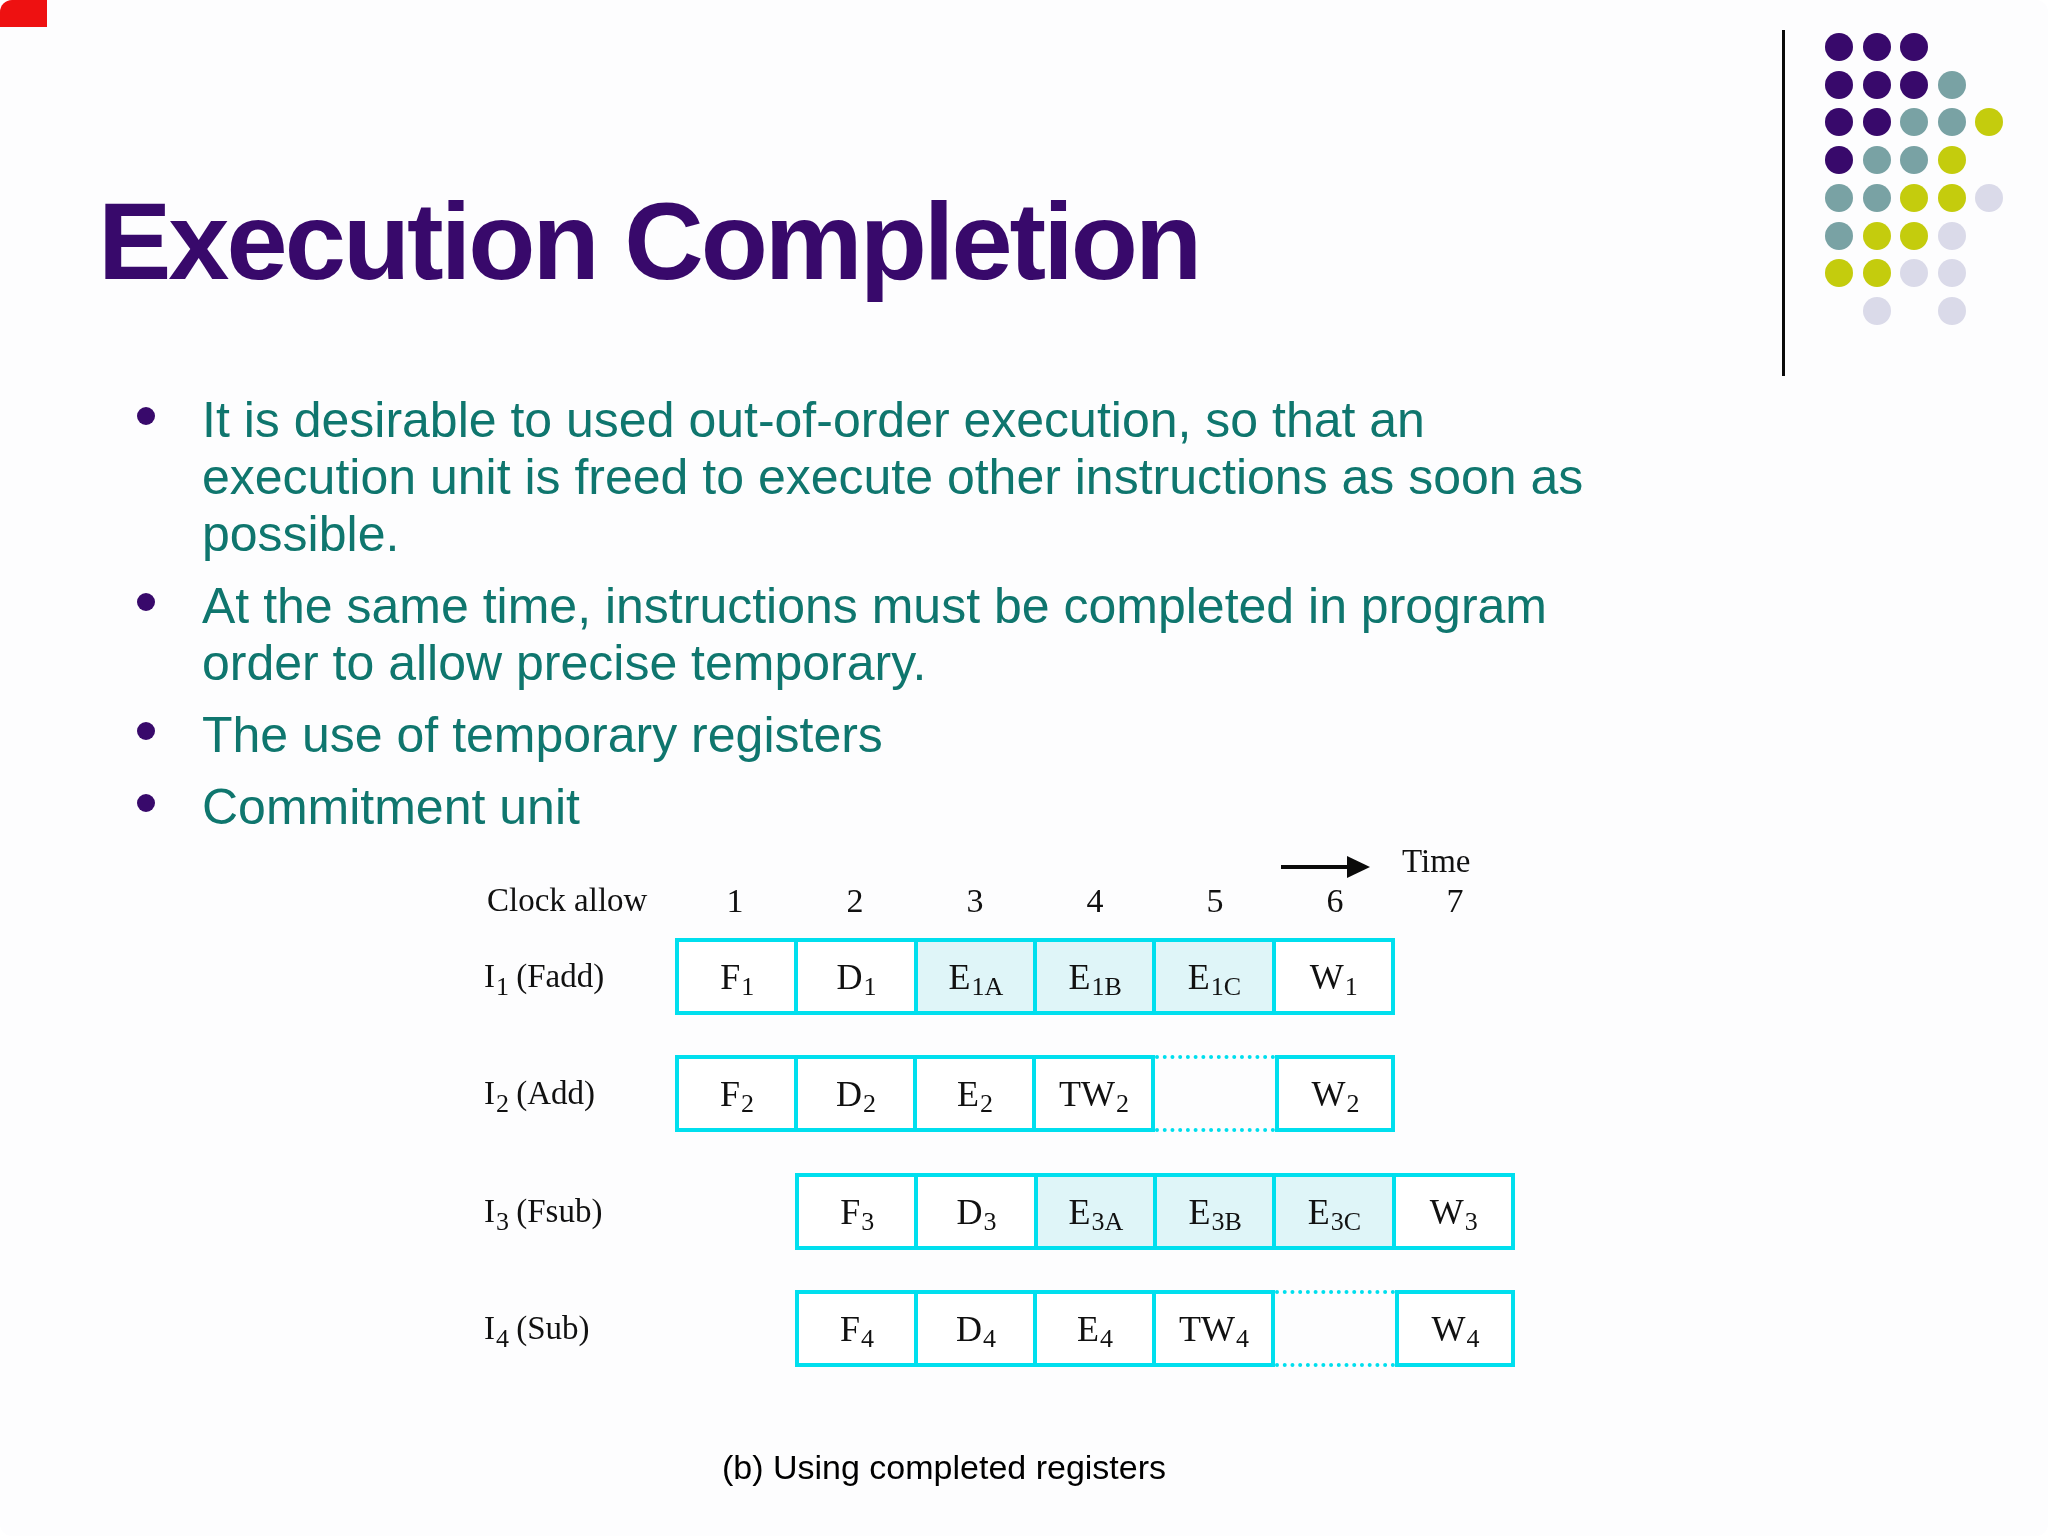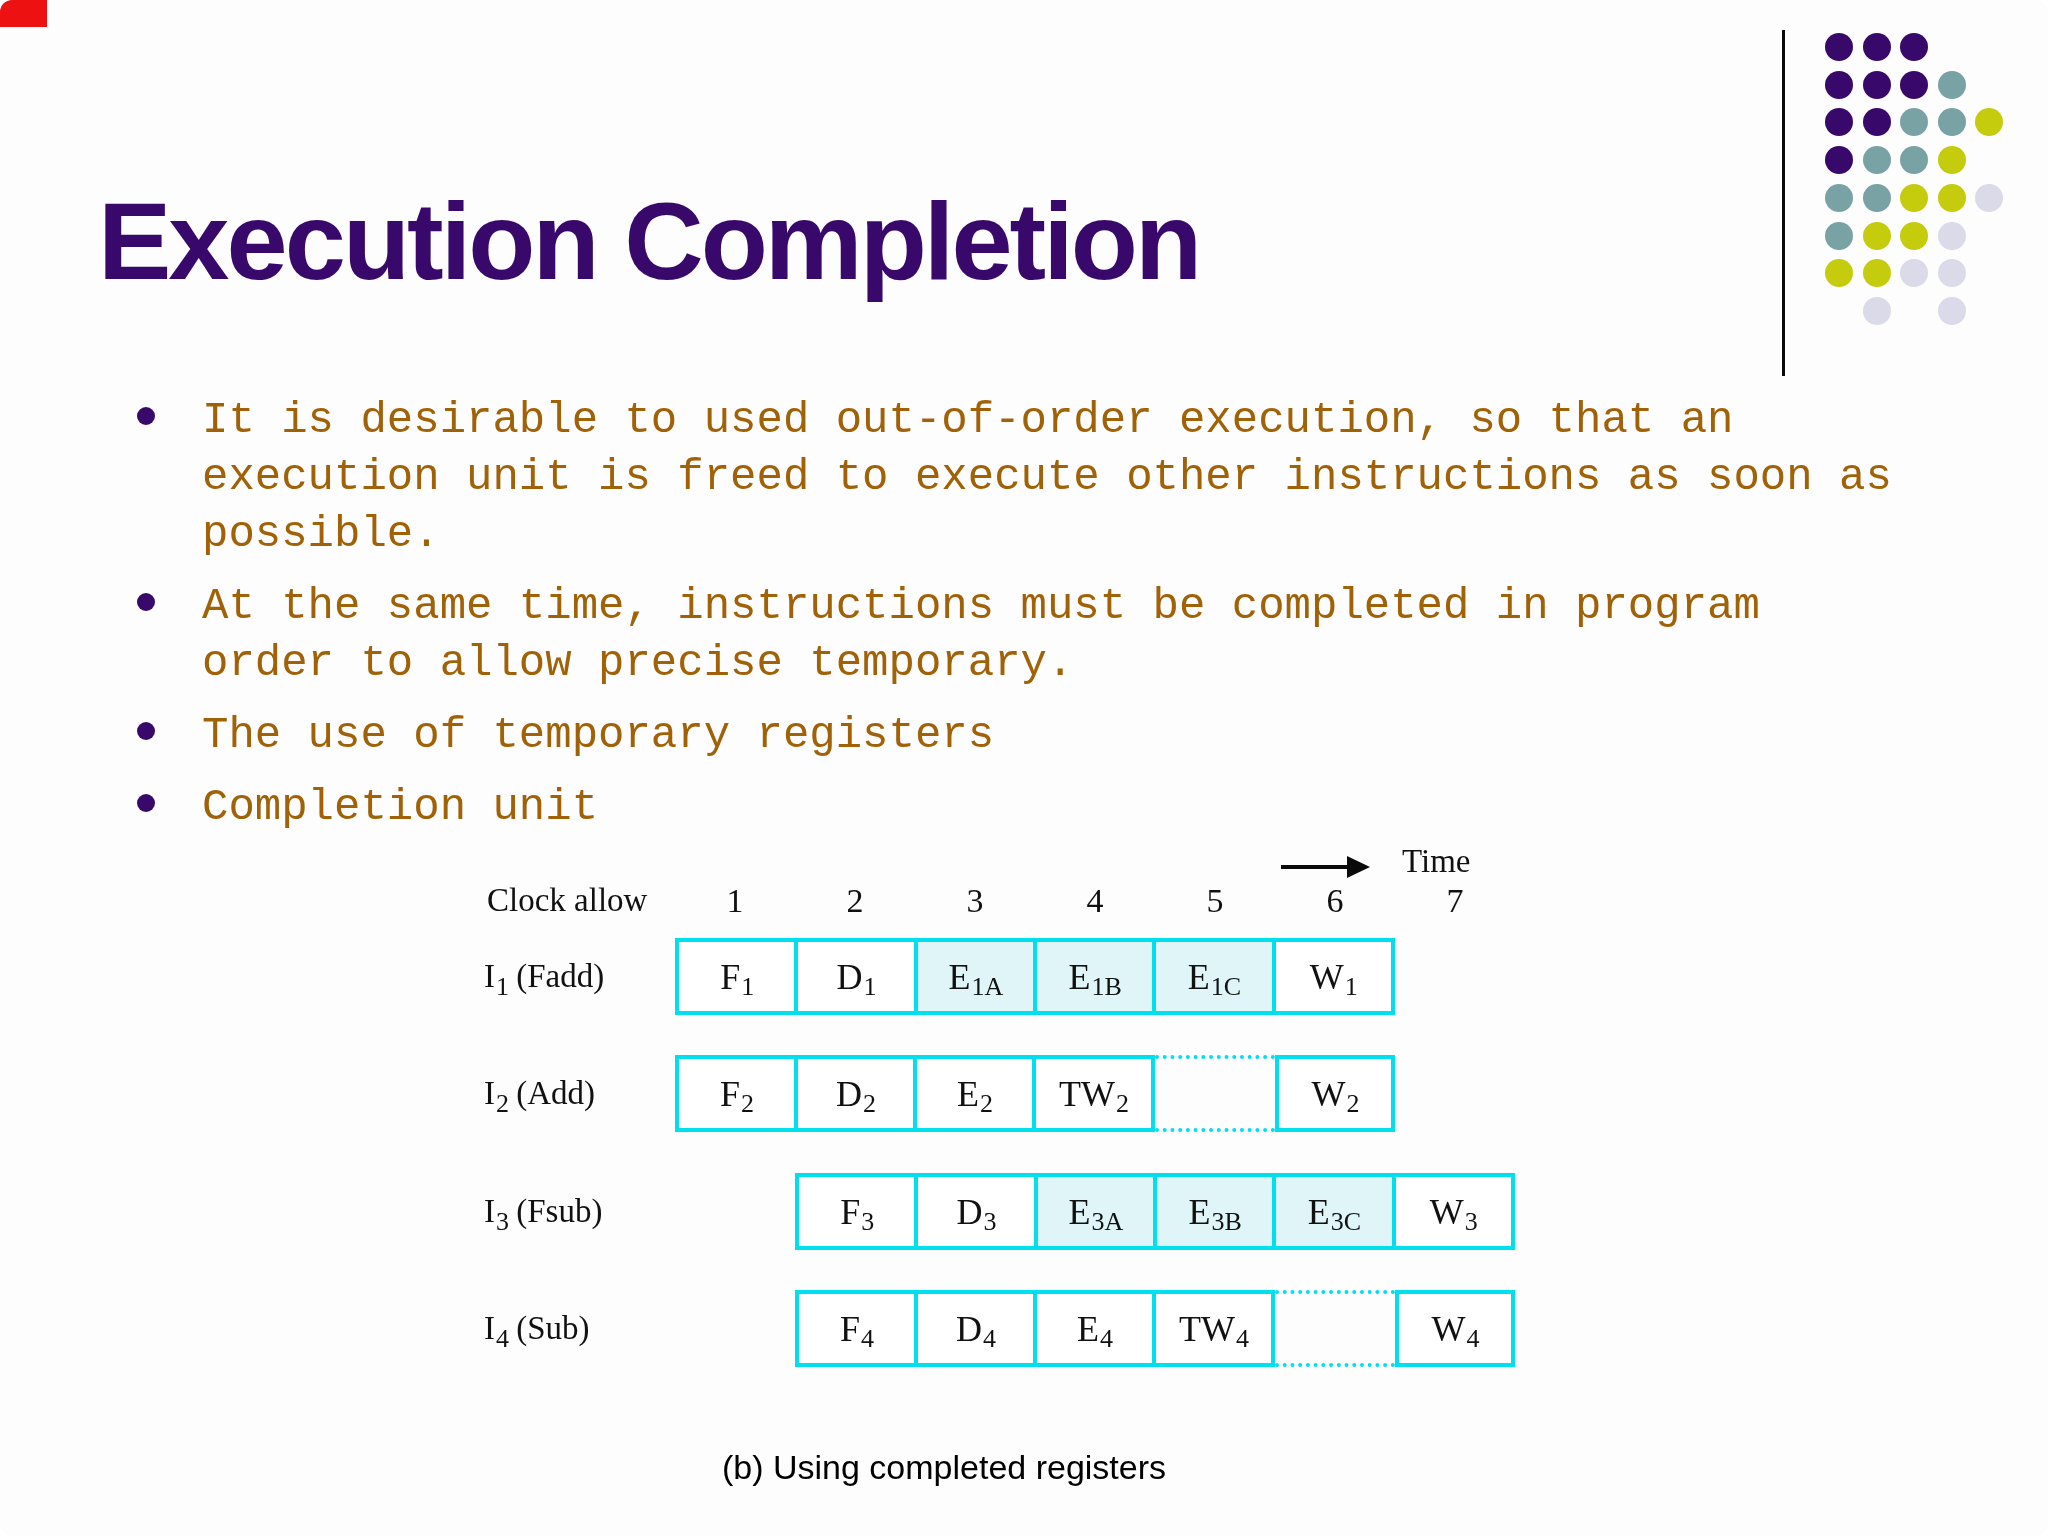--- a/index.html
+++ b/index.html
@@ -7,21 +7,21 @@
          font-family:"Liberation Sans",sans-serif;border-radius:12px;}
   .corner-mark{position:absolute;left:0;top:0;width:47px;height:27px;background:#ee1111;}
   .title{position:absolute;left:98px;top:186px;margin:0;font-size:110px;line-height:110px;
          font-weight:bold;letter-spacing:-3px;color:#38096b;}
   .deco-line{position:absolute;left:1782px;top:30px;width:3px;height:346px;background:#0a0a0a;}
   .dot{position:absolute;width:28px;height:28px;border-radius:50%;}
   
   #bullets{position:absolute;left:137px;top:392px;width:1800px;}
   .bullet{display:flex;margin-bottom:15px;}
   .marker{flex:0 0 18px;width:18px;height:18px;border-radius:50%;background:#38096b;margin-top:15px;}
-  .btext{margin-left:47px;font-size:44px;line-height:57px;color:#a16207;white-space:pre-line;font-family:Liberation Mono, monospace;}
+  .btext{margin-left:47px;font-size:50px;line-height:57px;color:#0f766e;white-space:pre-line;}
   
   #diagram{position:absolute;left:0;top:0;width:2048px;height:1536px;
            font-family:"Liberation Serif",serif;color:#111;}
   .clock-label{position:absolute;left:487px;top:882px;font-size:33px;}
   .cyc{position:absolute;top:882px;width:120px;text-align:center;font-size:34px;}
   .arrow-line{position:absolute;left:1281px;top:865px;width:68px;height:4px;background:#0a0a0a;}
   .arrow-head{position:absolute;left:1347px;top:856px;width:0;height:0;
               border-left:23px solid #0a0a0a;border-top:11px solid transparent;
               border-bottom:11px solid transparent;}
   .time-label{position:absolute;left:1382px;top:843px;font-size:33px;margin-left:20px;}
@@ -88,21 +88,21 @@
         <div class="marker"></div>
         <div class="btext">At the same time, instructions must be completed in program
 order to allow precise temporary.</div>
       </div>
       <div class="bullet">
         <div class="marker"></div>
         <div class="btext">The use of temporary registers</div>
       </div>
       <div class="bullet">
         <div class="marker"></div>
-        <div class="btext">Completion unit</div>
+        <div class="btext">Commitment unit</div>
       </div>
     </div>
 
   <div id="diagram">
     <div class="clock-label">Clock allow</div>
     <div id="cycles">
         <div class="cyc" style="left: 675px;">1</div>
         <div class="cyc" style="left: 795px;">2</div>
         <div class="cyc" style="left: 915px;">3</div>
         <div class="cyc" style="left: 1035px;">4</div>

